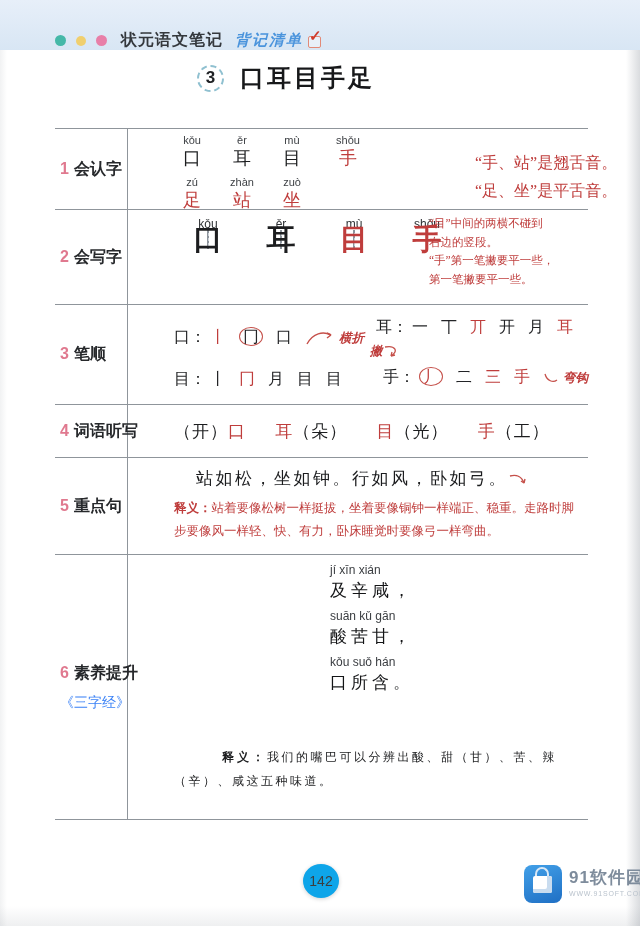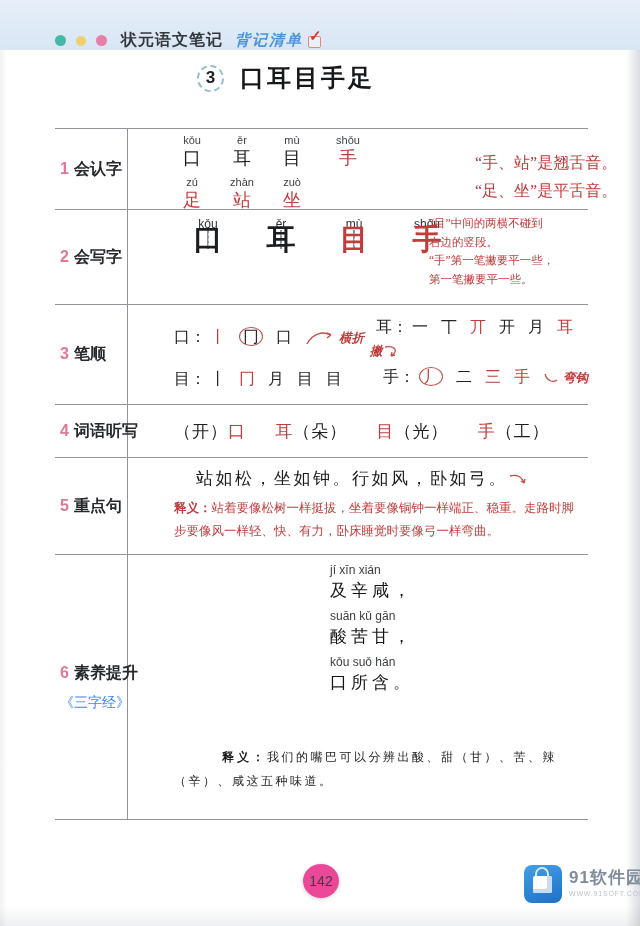--- a/index.html
+++ b/index.html
@@ -102,21 +102,21 @@
   .stanza{height:46px;}
   .stanza .py{display:block;font-size:12px;color:#3a3d41;line-height:1.25;}
   .stanza .ch{display:block;font-size:17px;letter-spacing:4px;color:#141517;
     font-family:"Liberation Serif",serif;line-height:1.5;}
   .r6-note{position:absolute;left:46px;right:10px;top:190px;font-size:12px;line-height:2.0;
     letter-spacing:2.5px;text-indent:48px;color:#1c1d1f;font-family:"Liberation Serif",serif;}
   .r6-note .note-label{font-family:"Liberation Sans",sans-serif;letter-spacing:3px;}
 
   
   .page-badge{position:absolute;left:303px;top:864px;width:36px;height:34px;border-radius:50%;
-    background:#ec4899;box-shadow:0 1px 4px rgba(0,0,0,0.18);
+    background:#0ea5e9;box-shadow:0 1px 4px rgba(0,0,0,0.18);
     display:flex;align-items:center;justify-content:center;font-size:14px;color:#3c3e40;}
   .watermark{position:absolute;left:524px;top:865px;display:flex;align-items:flex-start;}
   .wm-icon{width:38px;height:38px;border-radius:8px;position:relative;
     background:linear-gradient(160deg,#42a0e8,#1f6fc4);}
   .wm-icon .handle{position:absolute;top:2px;left:11px;width:14px;height:9px;
     border:2.5px solid #d9e8f6;border-bottom:none;border-radius:7px 7px 0 0;box-sizing:border-box;}
   .wm-icon .cube{position:absolute;left:9px;top:11px;width:19px;height:17px;background:#ffffff;
     border-radius:2px;box-shadow:inset -5px -4px 0 #c9dcef;}
   .wm-text{margin-left:7px;padding-top:4px;}
   .wm-name{font-size:17px;font-weight:bold;color:#7e8c9c;letter-spacing:1px;line-height:1.1;}

